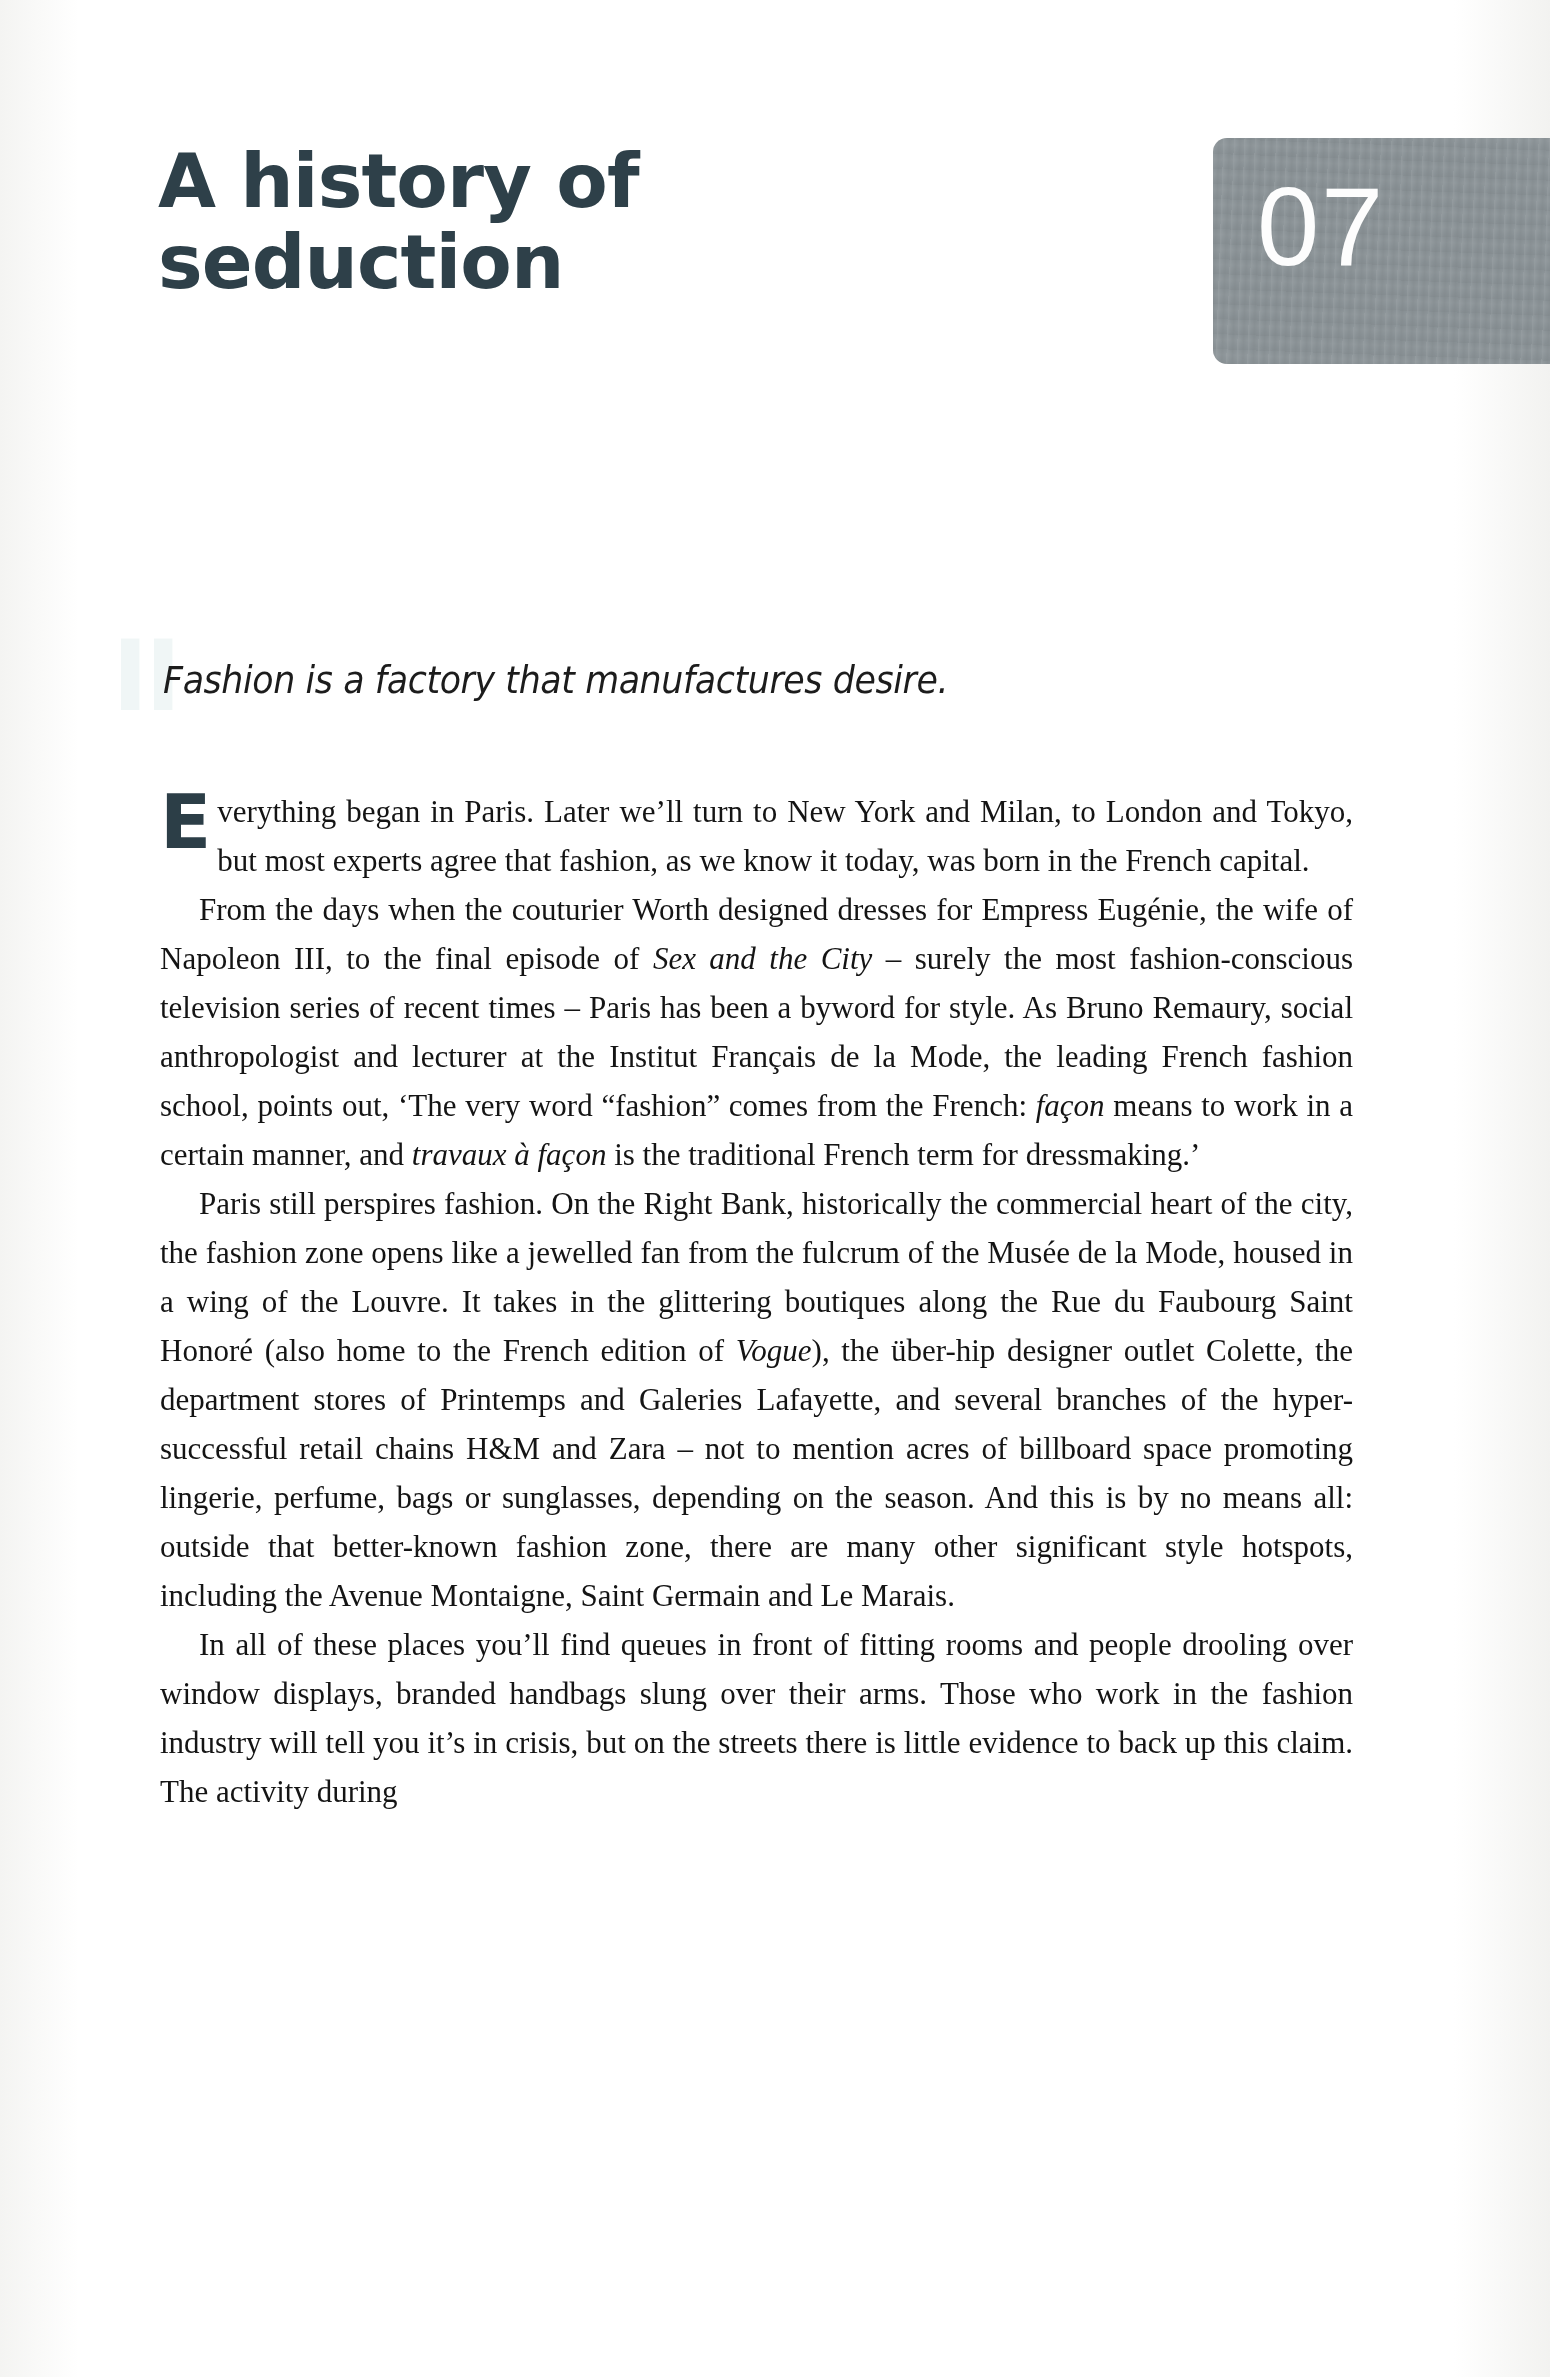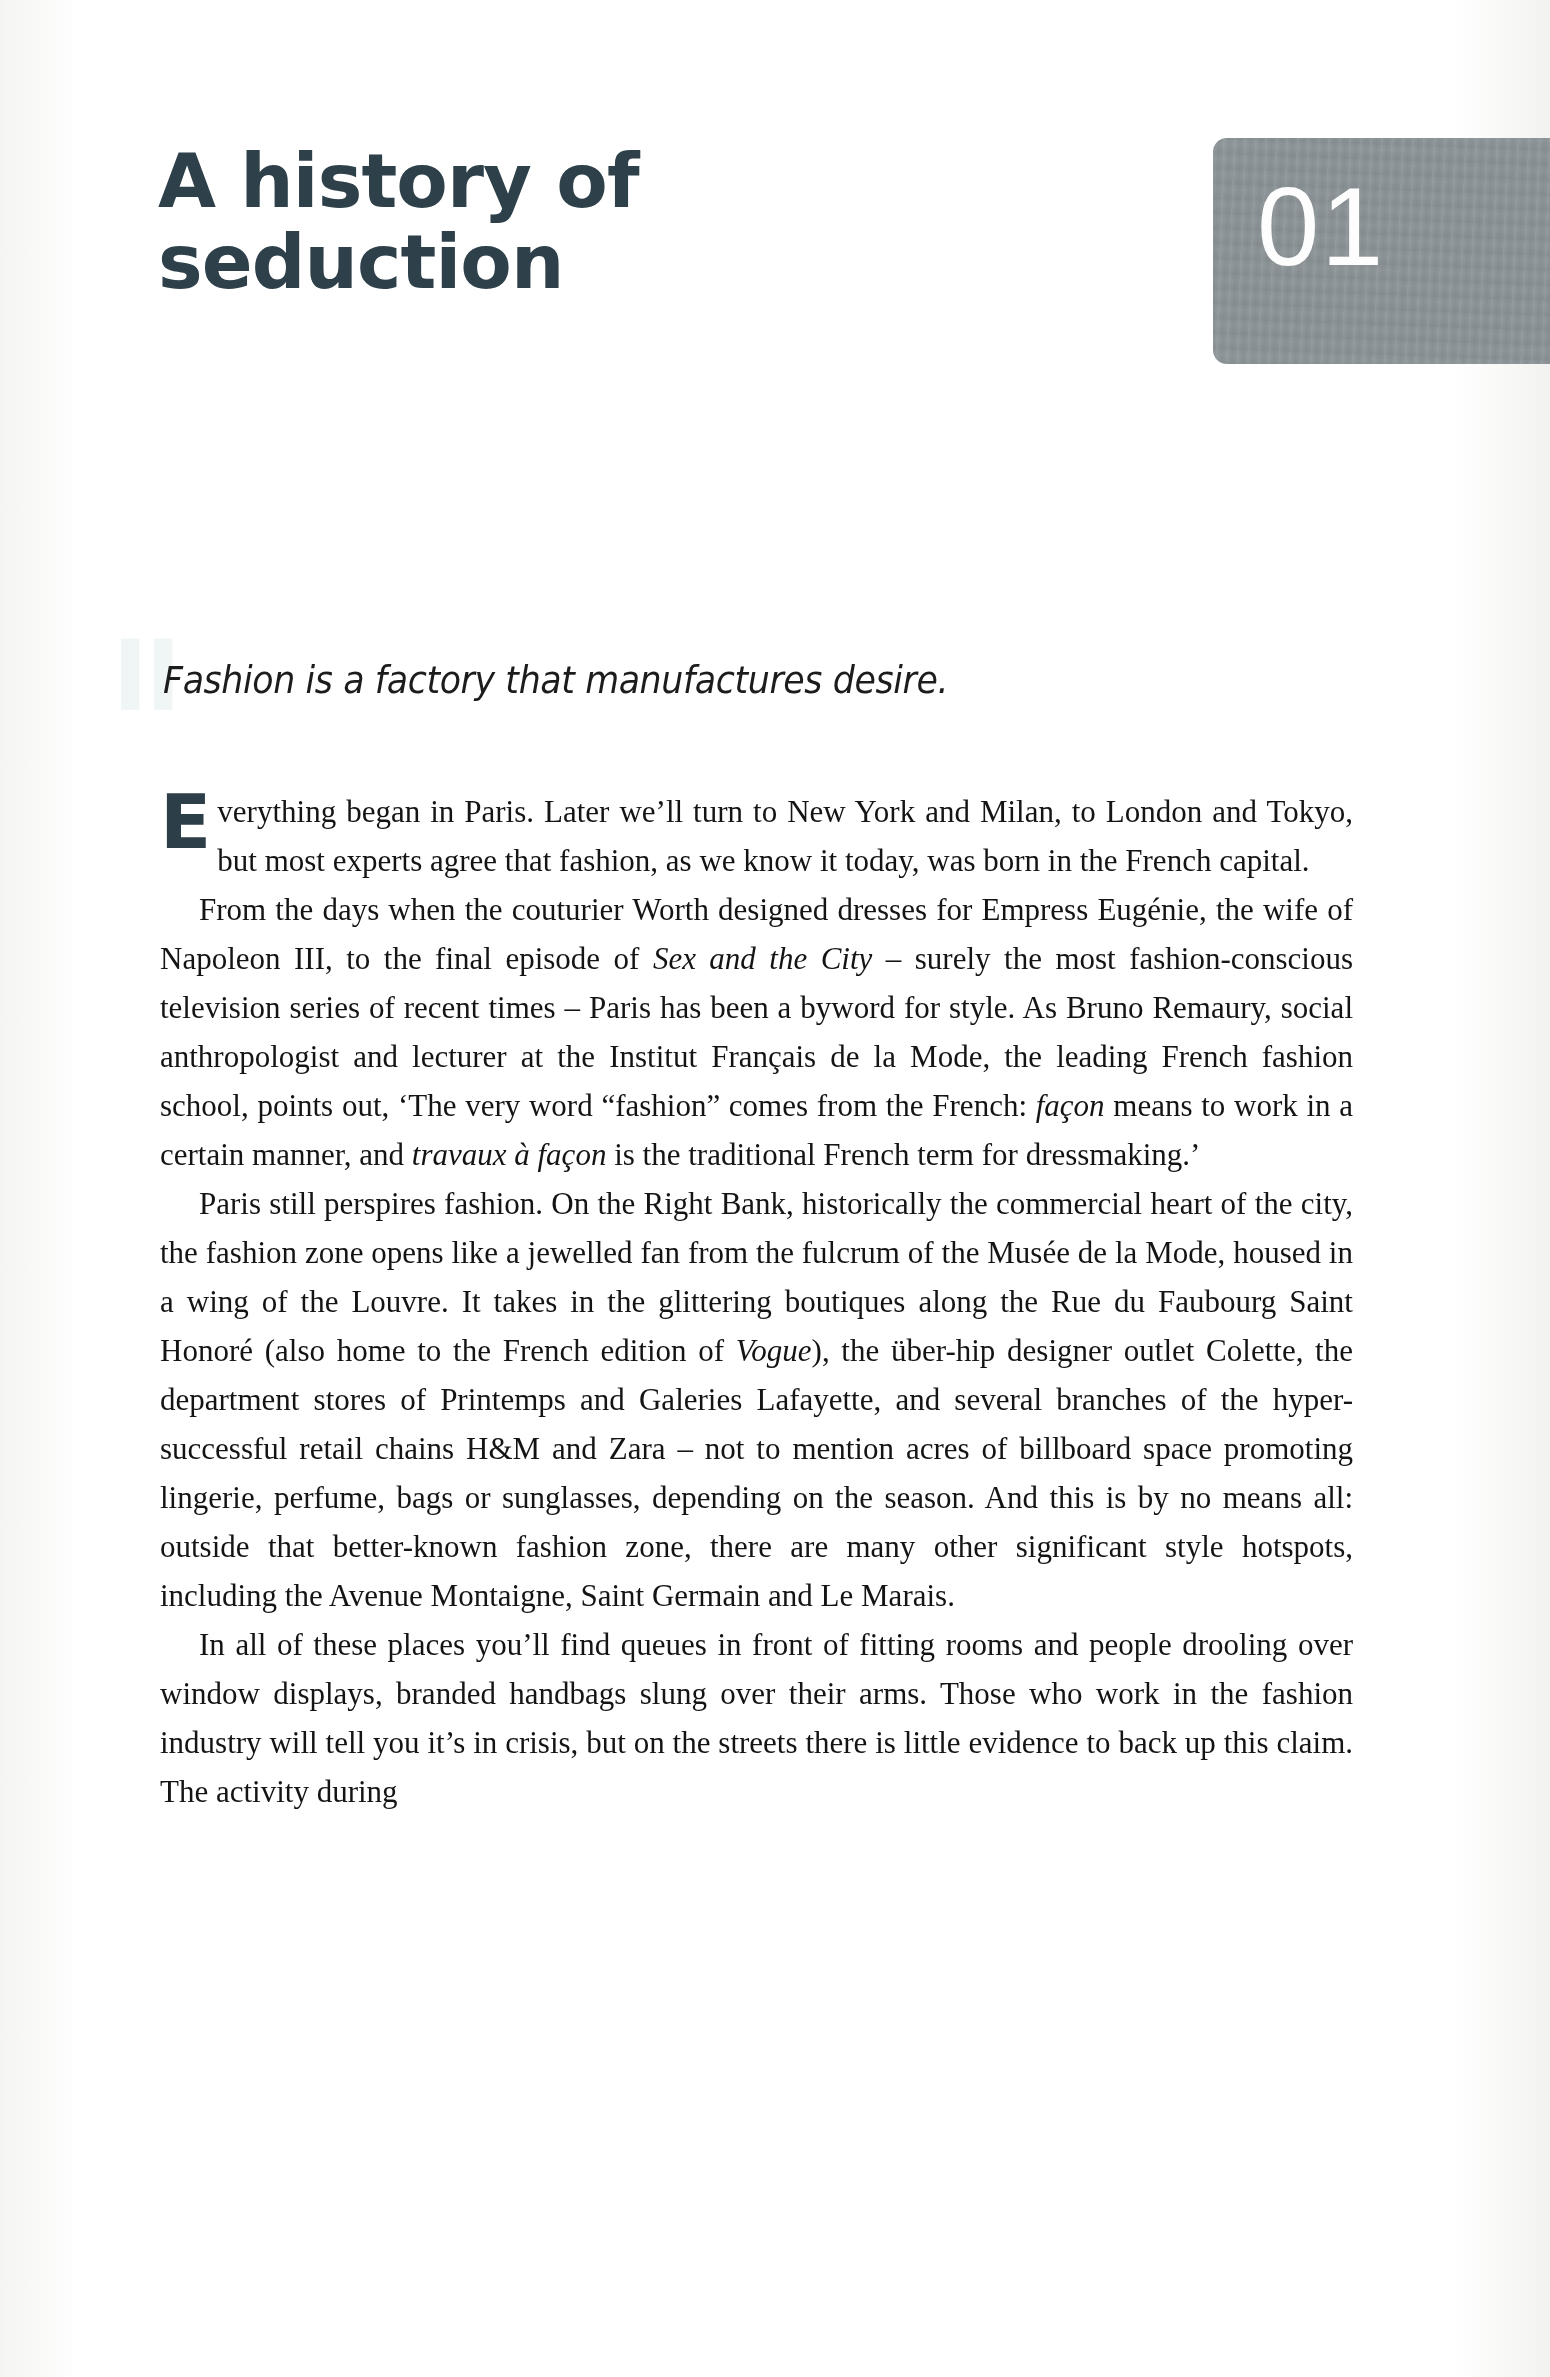--- a/index.html
+++ b/index.html
@@ -141,21 +141,21 @@
 </style>
 </head>
 <body>
 
 <div class="page">
 
   <div class="scan-tone"></div>
 
   <div class="chapter-badge">
     <div class="noise"></div>
-    <div class="chapter-number">01</div>
+    <div class="chapter-number">07</div>
   </div>
 
   <h1 class="chapter-title">
     <span class="line">A history of</span>
     <span class="line">seduction</span>
   </h1>
 
   <div class="ghost-mark">II</div>
 
   <div class="epigraph">Fashion is a factory that manufactures desire.</div>

